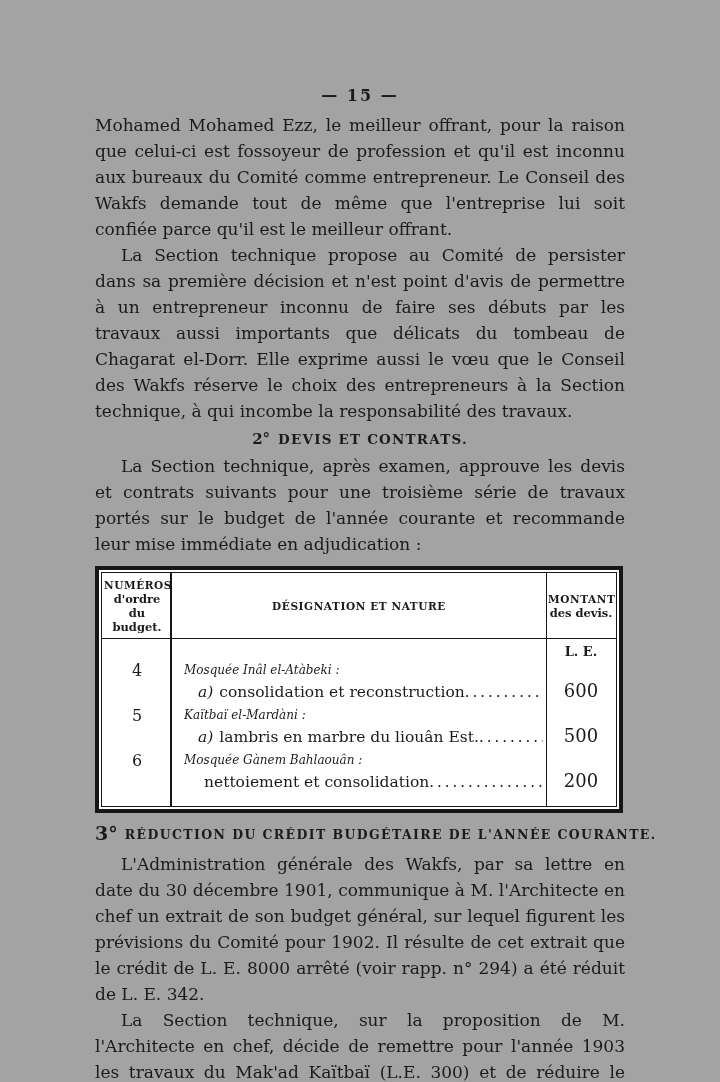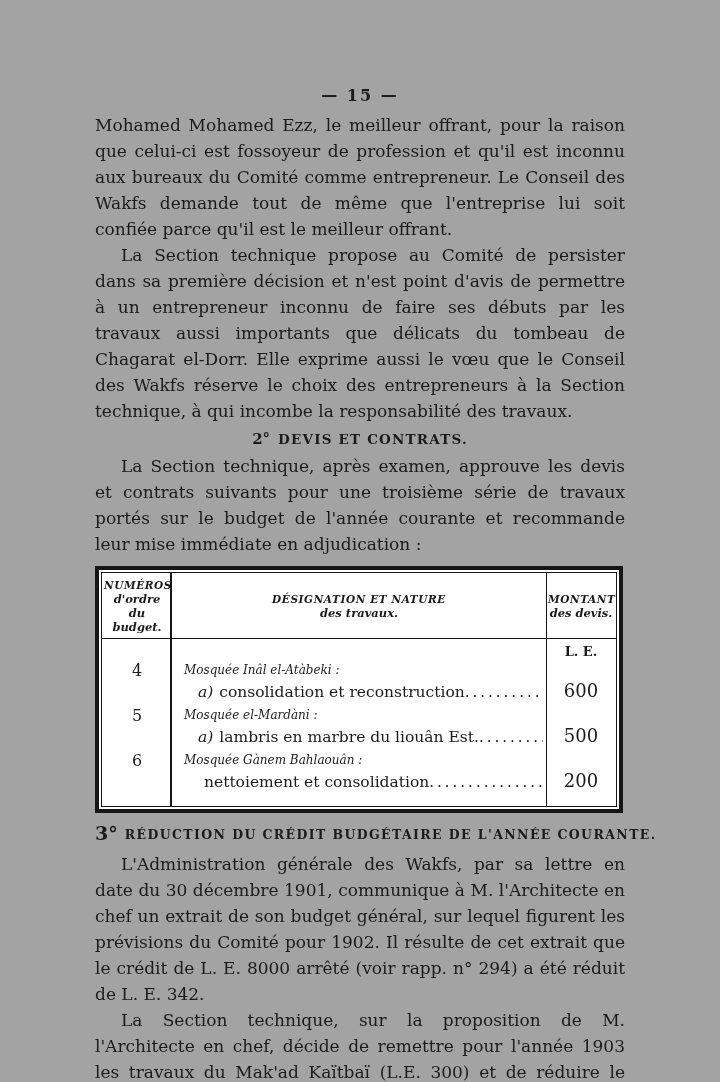--- a/index.html
+++ b/index.html
@@ -58,21 +58,21 @@
     background: #fff;
   }
   .t-inner {
     position: relative;
     border: 1px solid #161616;
     padding-bottom: 12px;
   }
   .vline { position: absolute; top: 0; bottom: 0; background: #161616; z-index: 1; }
   .v1 { left: 68px; width: 2px; }
   .v2 { right: 69px; width: 1px; }
-  .t-header { display: flex; border-bottom: 1px solid #161616; font-style: italic; }
+  .t-header { display: flex; border-bottom: 1px solid #161616; }
   .th { box-sizing: border-box; display: flex; flex-direction: column; justify-content: center; text-align: center; padding: 5px 2px 4px 2px; }
   .th-c1 { width: 70px; }
   .th-c2 { flex: 1; }
   .th-c3 { width: 70px; }
   .th .t1 { display: block; font-weight: bold; font-size: 10.5px; letter-spacing: 0.6px; line-height: 14px; }
   .th .t2 { display: block; font-weight: bold; font-size: 11.5px; line-height: 14px; }
   .t-currency-row { display: flex; height: 20px; }
   .t-currency { width: 70px; margin-left: auto; text-align: center; font-weight: bold; font-size: 13px; padding-top: 5px; }
   .t-row { display: flex; margin-bottom: 1px; }
   .c1 { width: 70px; text-align: center; font-size: 16px; line-height: 22px; padding-top: 1px; }
@@ -109,21 +109,20 @@
         <div class="vline v2"></div>
 
         <div class="t-header">
           <div class="th th-c1">
             <span class="t1">NUMÉROS</span>
             <span class="t2">d'ordre</span>
             <span class="t2">du budget.</span>
           </div>
           <div class="th th-c2">
             <span class="t1">DÉSIGNATION ET NATURE</span>
-            <span class="t2">des travaux.</span>
           </div>
           <div class="th th-c3">
             <span class="t1">MONTANT</span>
             <span class="t2">des devis.</span>
           </div>
         </div>
 
         <div class="t-currency-row">
           <div class="t-currency">L. E.</div>
         </div>
@@ -137,21 +136,21 @@
               <span>consolidation et reconstruction</span>
               <span class="dots"></span>
             </div>
           </div>
           <div class="c3">600</div>
         </div>
 
         <div class="t-row">
           <div class="c1">5</div>
           <div class="c2">
-            <div class="m-name">Mosquée el-Mardàni :</div>
+            <div class="m-name">Kaïtbaï el-Mardàni :</div>
             <div class="m-detail">
               <span class="prefix">a)</span>
               <span>lambris en marbre du liouân Est.</span>
               <span class="dots"></span>
             </div>
           </div>
           <div class="c3">500</div>
         </div>
 
         <div class="t-row">

